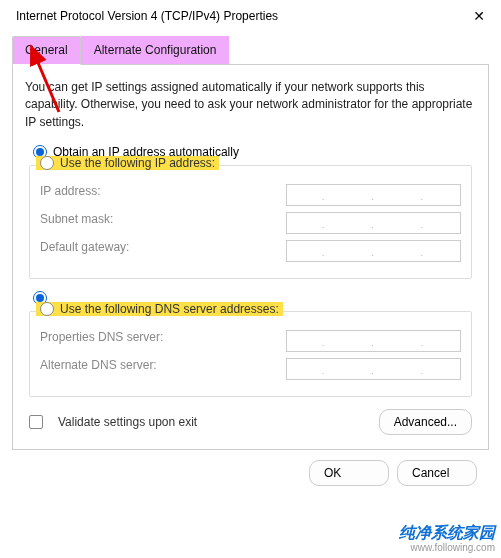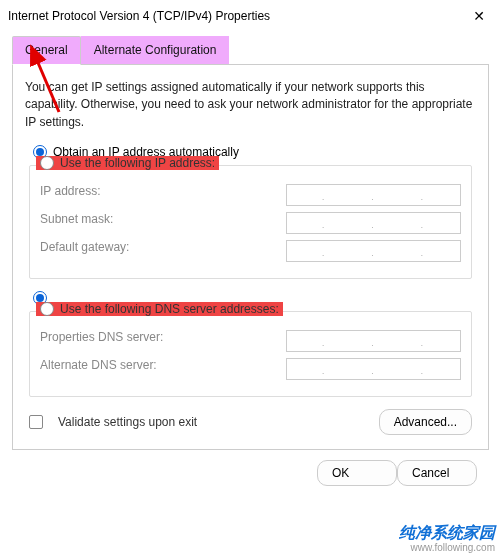--- a/index.html
+++ b/index.html
@@ -12,20 +12,21 @@
       height: 558px;
       overflow: hidden;
       position: relative;
     }
     .titlebar {
       display: flex;
       align-items: center;
       justify-content: space-between;
       padding: 8px 12px 8px 8px;
       font-size: 12px;
+      margin-left: 8px;
     }
     .close-x {
       font-size: 14px;
       color: #000;
       cursor: pointer;
       font-family: Arial, sans-serif;
       padding: 0 4px;
     }
     .content {
       padding: 0 12px 10px 12px;
@@ -93,21 +94,21 @@
       border: 1px solid #ddd;
       border-radius: 2px;
       padding: 12px 10px 10px 10px;
       margin: 0 4px 12px 4px;
       position: relative;
     }
     .group-legend {
       position: absolute;
       top: -10px;
       left: 6px;
-      background: #ef4444;
+      background: #fde047;
       padding: 0 4px;
       display: flex;
       align-items: center;
       gap: 6px;
       font-size: 12px;
       color: #333;
     }
     .field-row {
       display: flex;
       justify-content: space-between;
@@ -157,21 +158,21 @@
       background: #fdfdfd;
       border-radius: 10px;
       padding: 5px 14px;
       font-size: 12px;
       cursor: pointer;
       min-width: 80px;
     }
     .footer {
       display: flex;
       justify-content: flex-end;
-      gap: 0;
+      gap: 8px;
       padding: 10px 12px 0 12px;
     }
     .arrow {
       position: absolute;
       top: 42px;
       left: 24px;
       pointer-events: none;
       z-index: 10;
     }
     .watermark {

